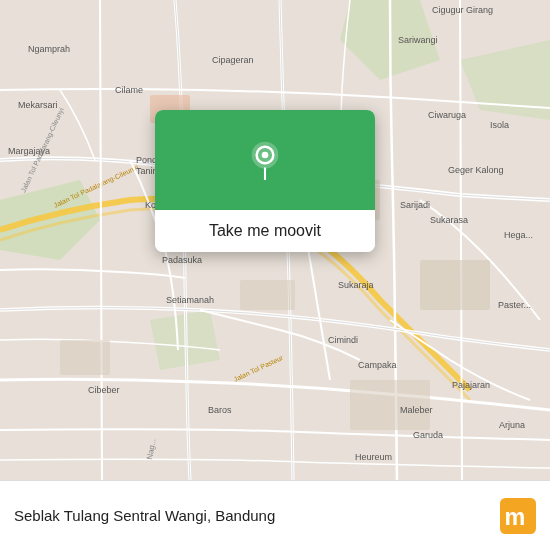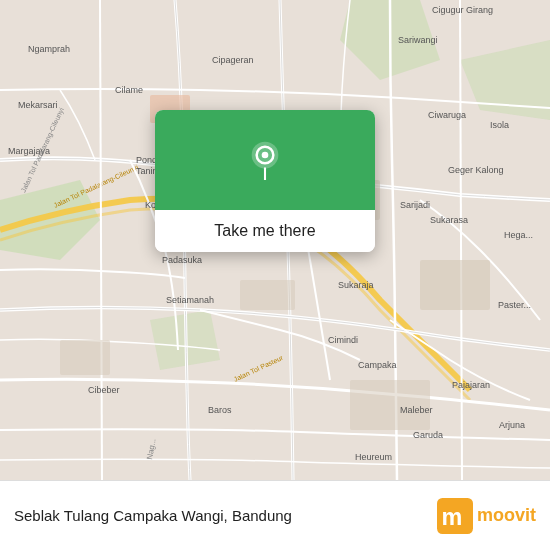--- a/index.html
+++ b/index.html
@@ -204,29 +204,28 @@
 
   <div class="popup-card">
     <div class="popup-green">
       <svg class="popup-pin-icon" viewBox="0 0 40 48" fill="none" xmlns="http://www.w3.org/2000/svg">
         <circle cx="20" cy="18" r="16" fill="white" opacity="0.25"></circle>
         <circle cx="20" cy="18" r="10" fill="none" stroke="white" stroke-width="3"></circle>
         <circle cx="20" cy="18" r="4" fill="white"></circle>
         <path d="M20 34 L20 48" stroke="white" stroke-width="2.5" stroke-linecap="round"></path>
       </svg>
     </div>
-    <button class="popup-button">Take me there</button>
+    <button class="popup-button">Take me moovit</button>
   </div>
 
 </div>
 
 <div class="bottom-bar">
-  <span class="bottom-title">Seblak Tulang Campaka Wangi, Bandung</span>
+  <span class="bottom-title">Seblak Tulang Sentral Wangi, Bandung</span>
 
   <div class="moovit-logo">
 
     <svg class="moovit-m" viewBox="0 0 40 40" xmlns="http://www.w3.org/2000/svg">
       <rect width="40" height="40" rx="6" fill="#f4a623"></rect>
       <text x="5" y="30" font-size="26" fill="white" font-family="Arial" font-weight="bold">m</text>
     </svg>
-    <span style="font-size:18px; font-weight:700; color:#f4a623;">moovit</span>
   </div>
 </div>
 
 </body></html>

